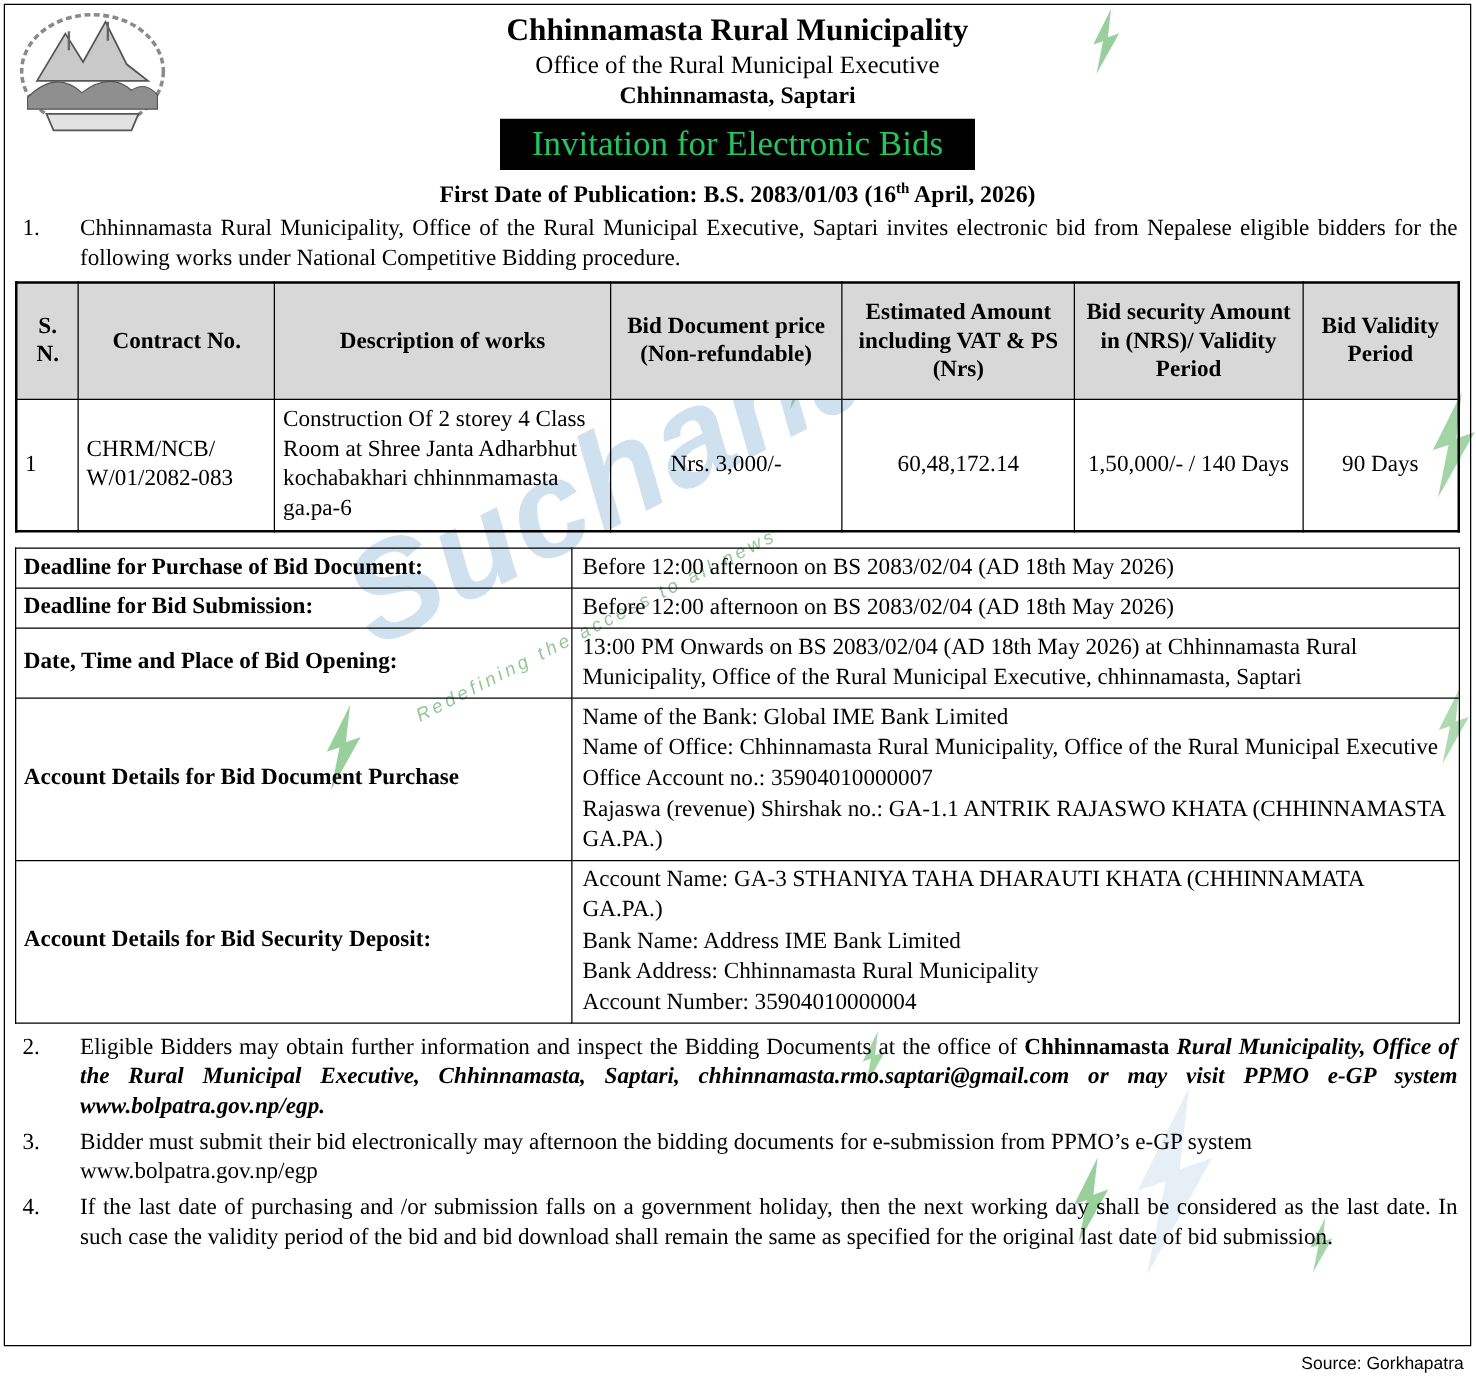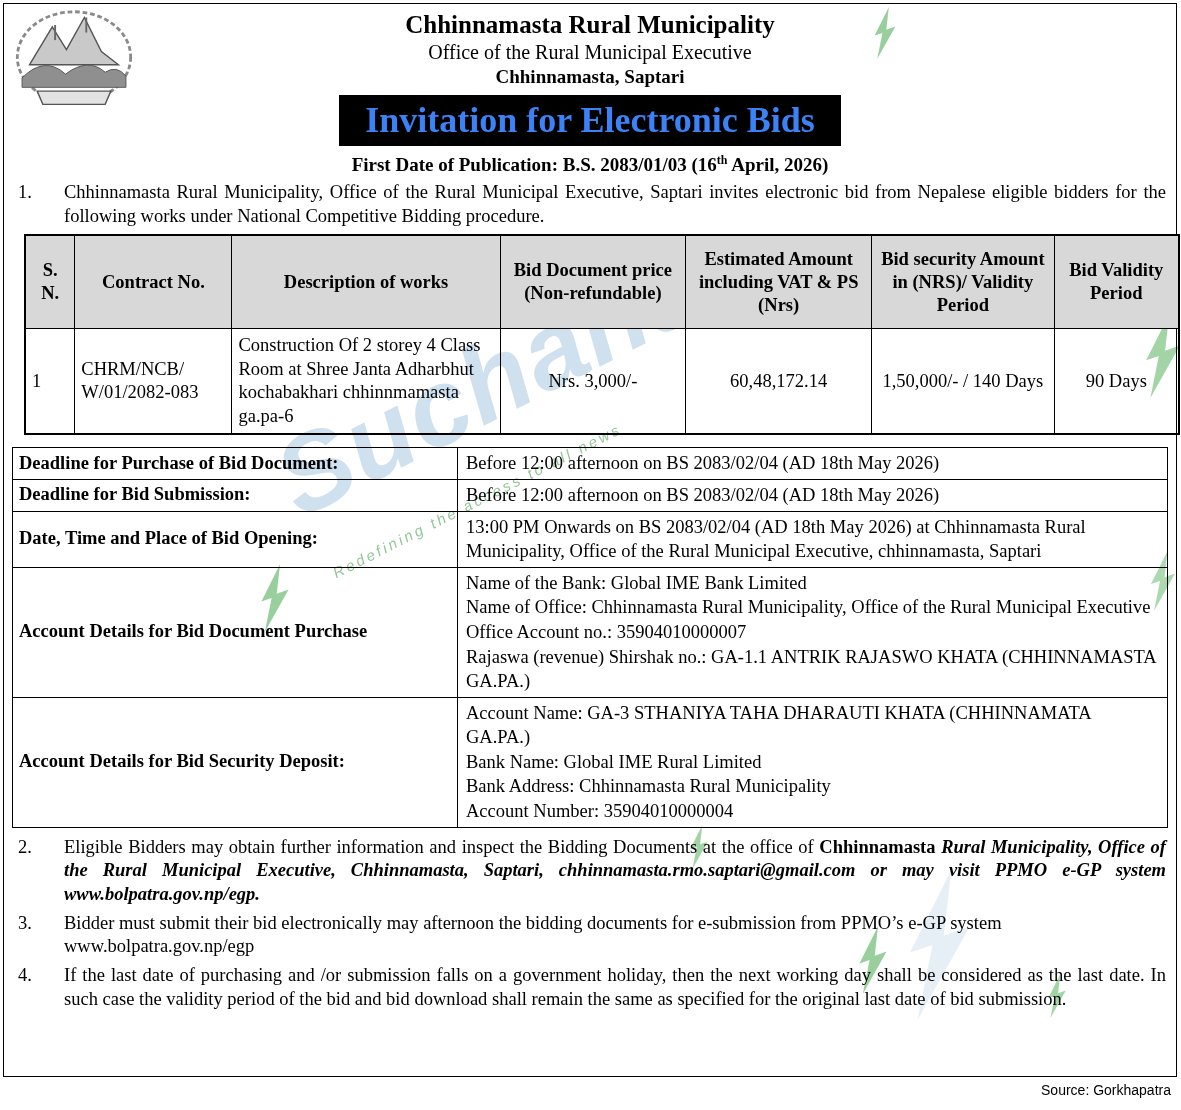--- a/index.html
+++ b/index.html
@@ -30,34 +30,34 @@
   .doc{
     position:absolute;left:3px;top:3px;width:1172px;height:1072px;
     border:1px solid #000;z-index:1;background:transparent;
   }
   .header{position:relative;text-align:center;padding-top:6px;}
   .logo{position:absolute;left:8px;top:4px;}
   .title{font-size:25px;font-weight:bold;line-height:1.2;}
   .office{font-size:20px;line-height:1.25;}
   .location{font-size:19px;font-weight:bold;line-height:1.3;}
   .banner{
-    display:inline-block;margin-top:5px;background:#000;color:#3b82f6;
-    font-size:36px;font-weight:bold;padding:3px 26px;line-height:1.25;
+    display:inline-block;margin-top:5px;background:#000;color:#22c55e;
+    font-size:28px;font-weight:normal;padding:3px 26px;line-height:1.25;
   }
   .publication{font-size:19px;font-weight:bold;margin-top:7px;}
   .publication sup{font-size:12px;}
   
   .para{display:flex;margin:5px 10px 0 14px;font-size:18.5px;line-height:1.28;}
   .para .num{width:46px;flex:0 0 46px;}
   .para .ptext{flex:1;text-align:justify;}
   .b{font-weight:bold;}
   .bi{font-weight:bold;font-style:italic;}
   
   table{border-collapse:collapse;}
-  .bid-table{width:1156px;margin:6px 8px 0 20px;border:2px solid #000;}
+  .bid-table{width:1156px;margin:6px 8px 0 8px;border:2px solid #000;}
   .bid-table th,.bid-table td{border:1.5px solid #000;padding:4px 6px;font-size:18.5px;}
   .bid-table th{background:#d8d8d8;font-weight:bold;text-align:center;vertical-align:middle;line-height:1.25;height:84px;}
   .bid-table td{vertical-align:middle;height:96px;line-height:1.28;}
   .c-sn{width:38px;text-align:left;}
   .c-contract{width:148px;text-align:left;}
   .c-desc{width:268px;text-align:left;}
   .c-price{width:180px;text-align:center;}
   .c-amt{width:180px;text-align:center;}
   .c-sec{width:178px;text-align:center;}
   .c-val{width:116px;text-align:center;}
@@ -187,21 +187,21 @@
         <div class="val-line">Name of the Bank: Global IME Bank Limited</div>
         <div class="val-line">Name of Office:  Chhinnamasta Rural Municipality, Office of the Rural Municipal Executive</div>
         <div class="val-line">Office Account no.: 35904010000007</div>
         <div class="val-line">Rajaswa (revenue) Shirshak no.: GA-1.1 ANTRIK RAJASWO KHATA (CHHINNAMASTA GA.PA.)</div>
       </td>
     </tr>
     <tr>
       <td class="lbl">Account Details for Bid Security Deposit:</td>
       <td class="val">
         <div class="val-line">Account Name: GA-3 STHANIYA TAHA DHARAUTI KHATA (CHHINNAMATA GA.PA.)</div>
-        <div class="val-line">Bank Name: Global IME Rural Limited</div>
+        <div class="val-line">Bank Name: Address IME Bank Limited</div>
         <div class="val-line">Bank Address:  Chhinnamasta Rural Municipality</div>
         <div class="val-line">Account Number: 35904010000004</div>
       </td>
     </tr>
   </tbody>
     </table>
 
   <div class="para" style="margin-top:8px;">
     <span class="num">2.</span>
     <div class="ptext">

